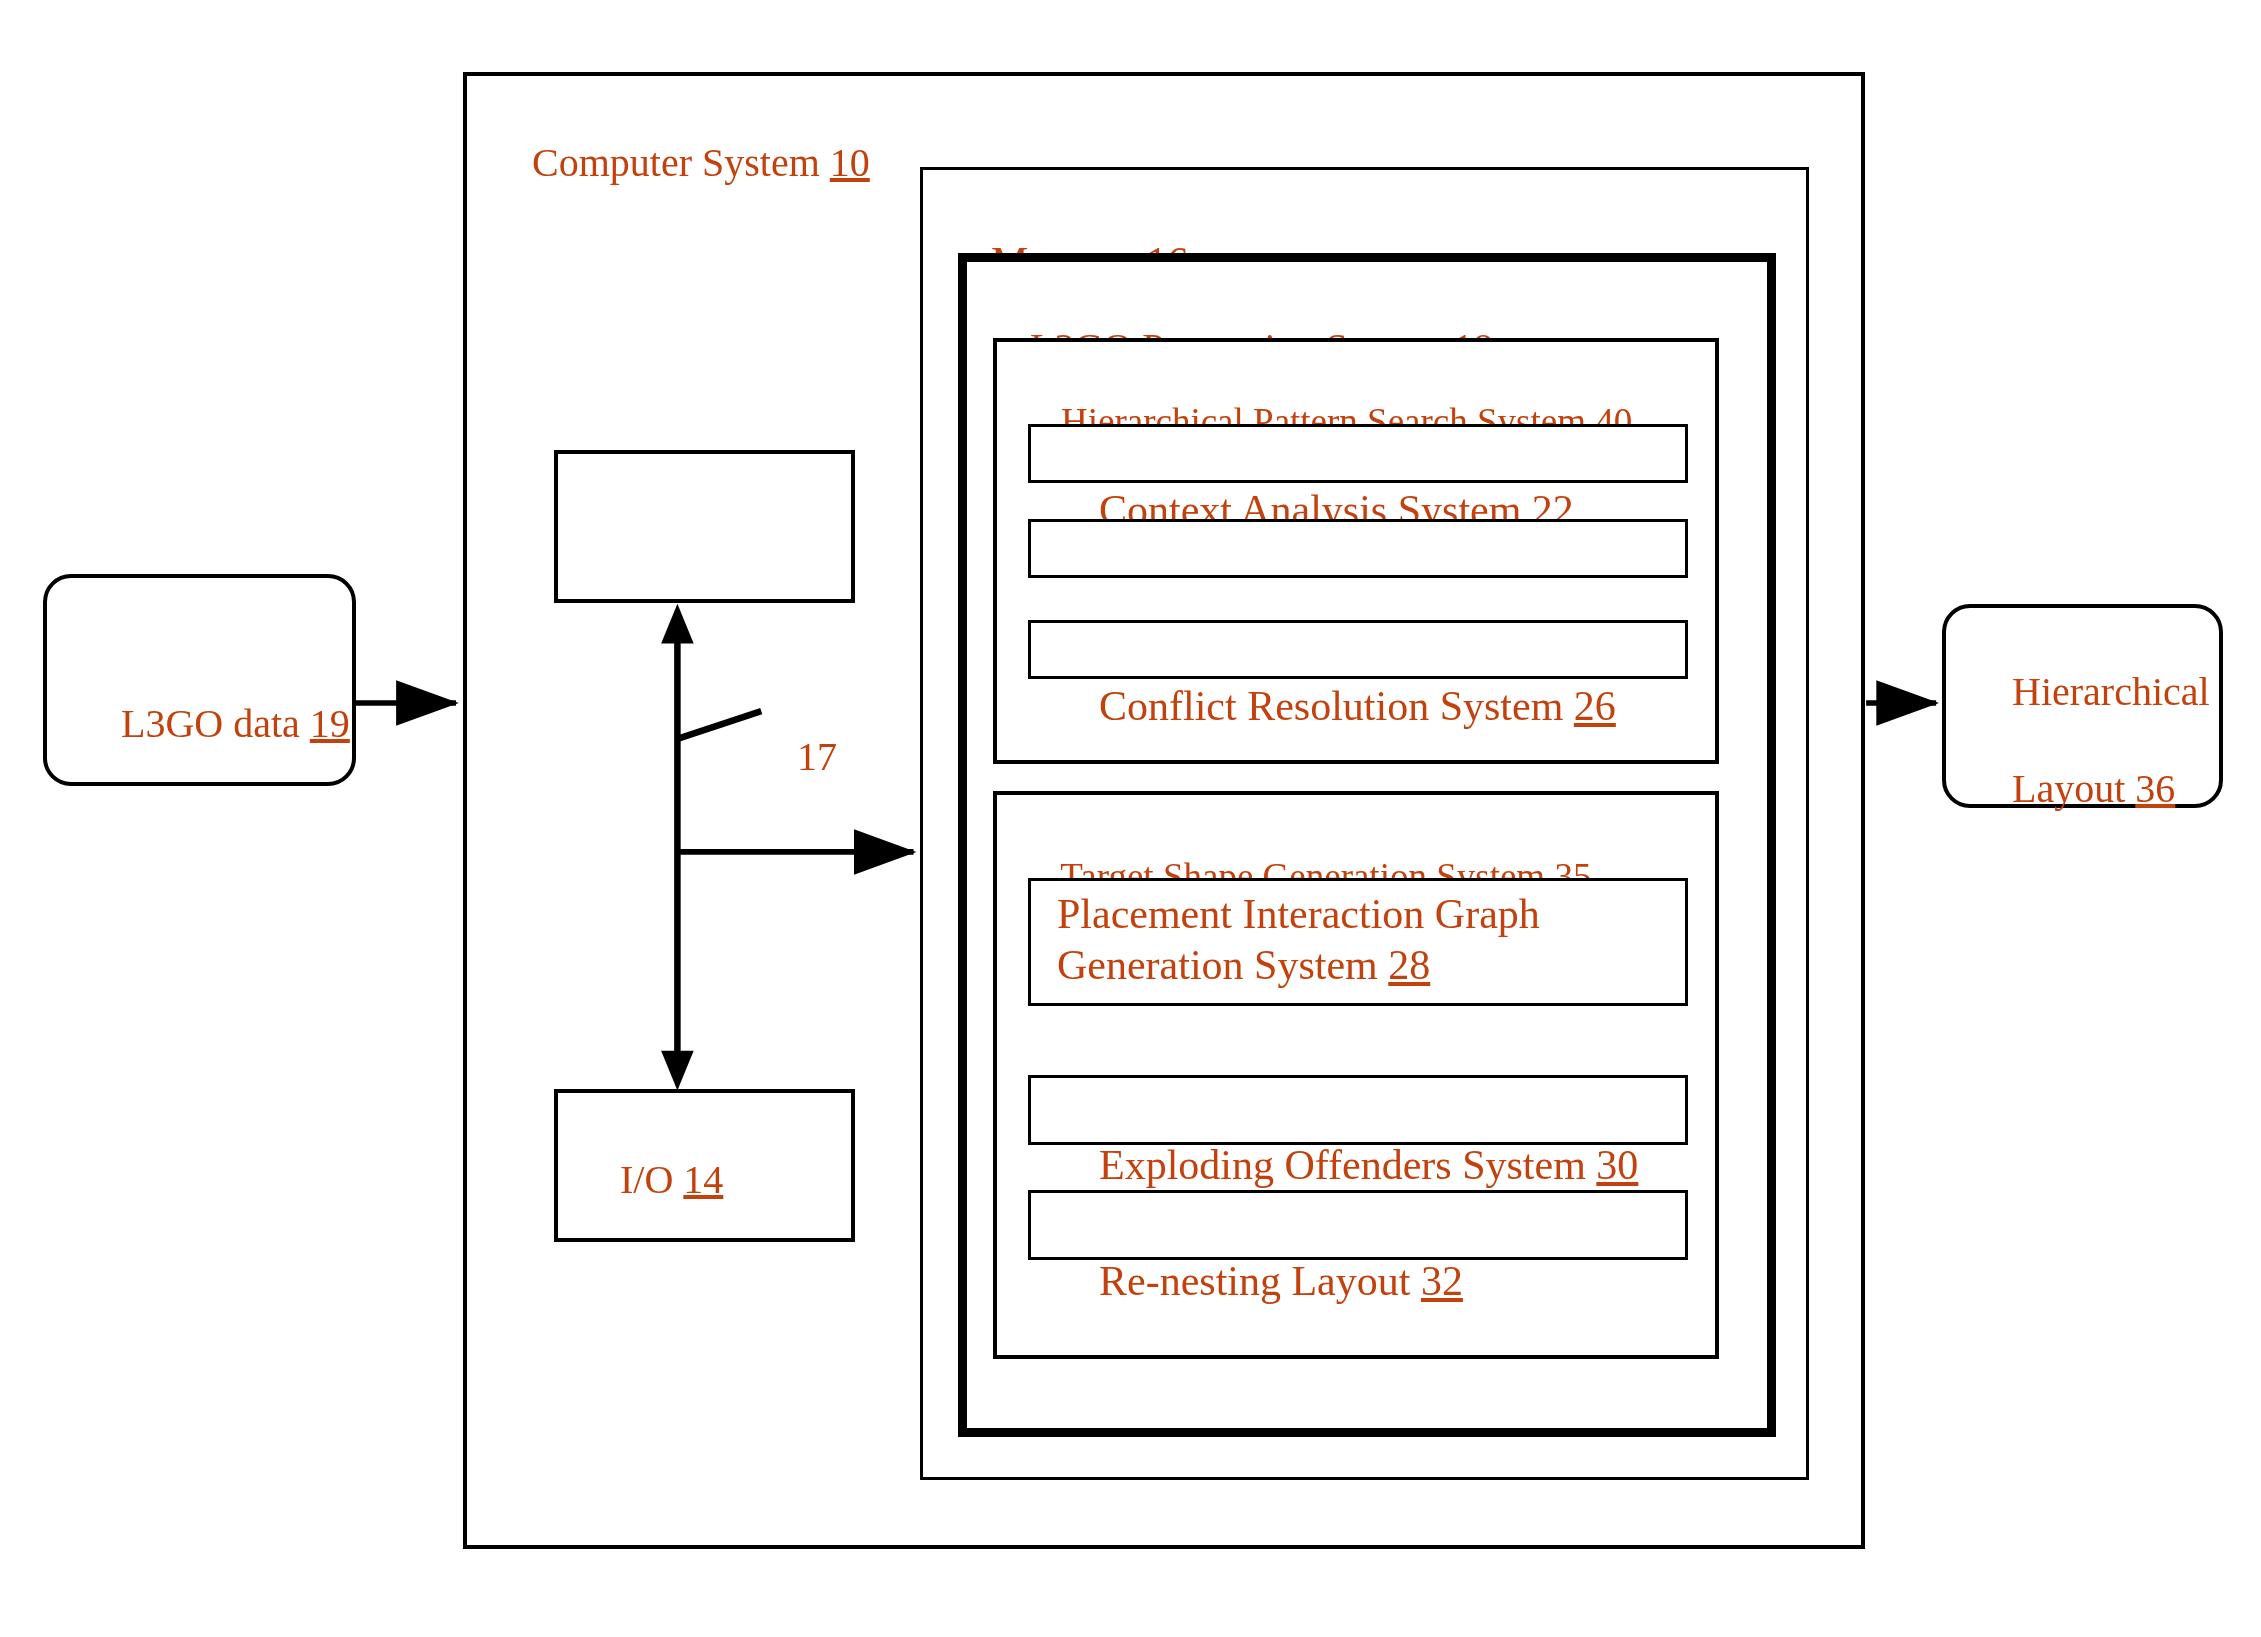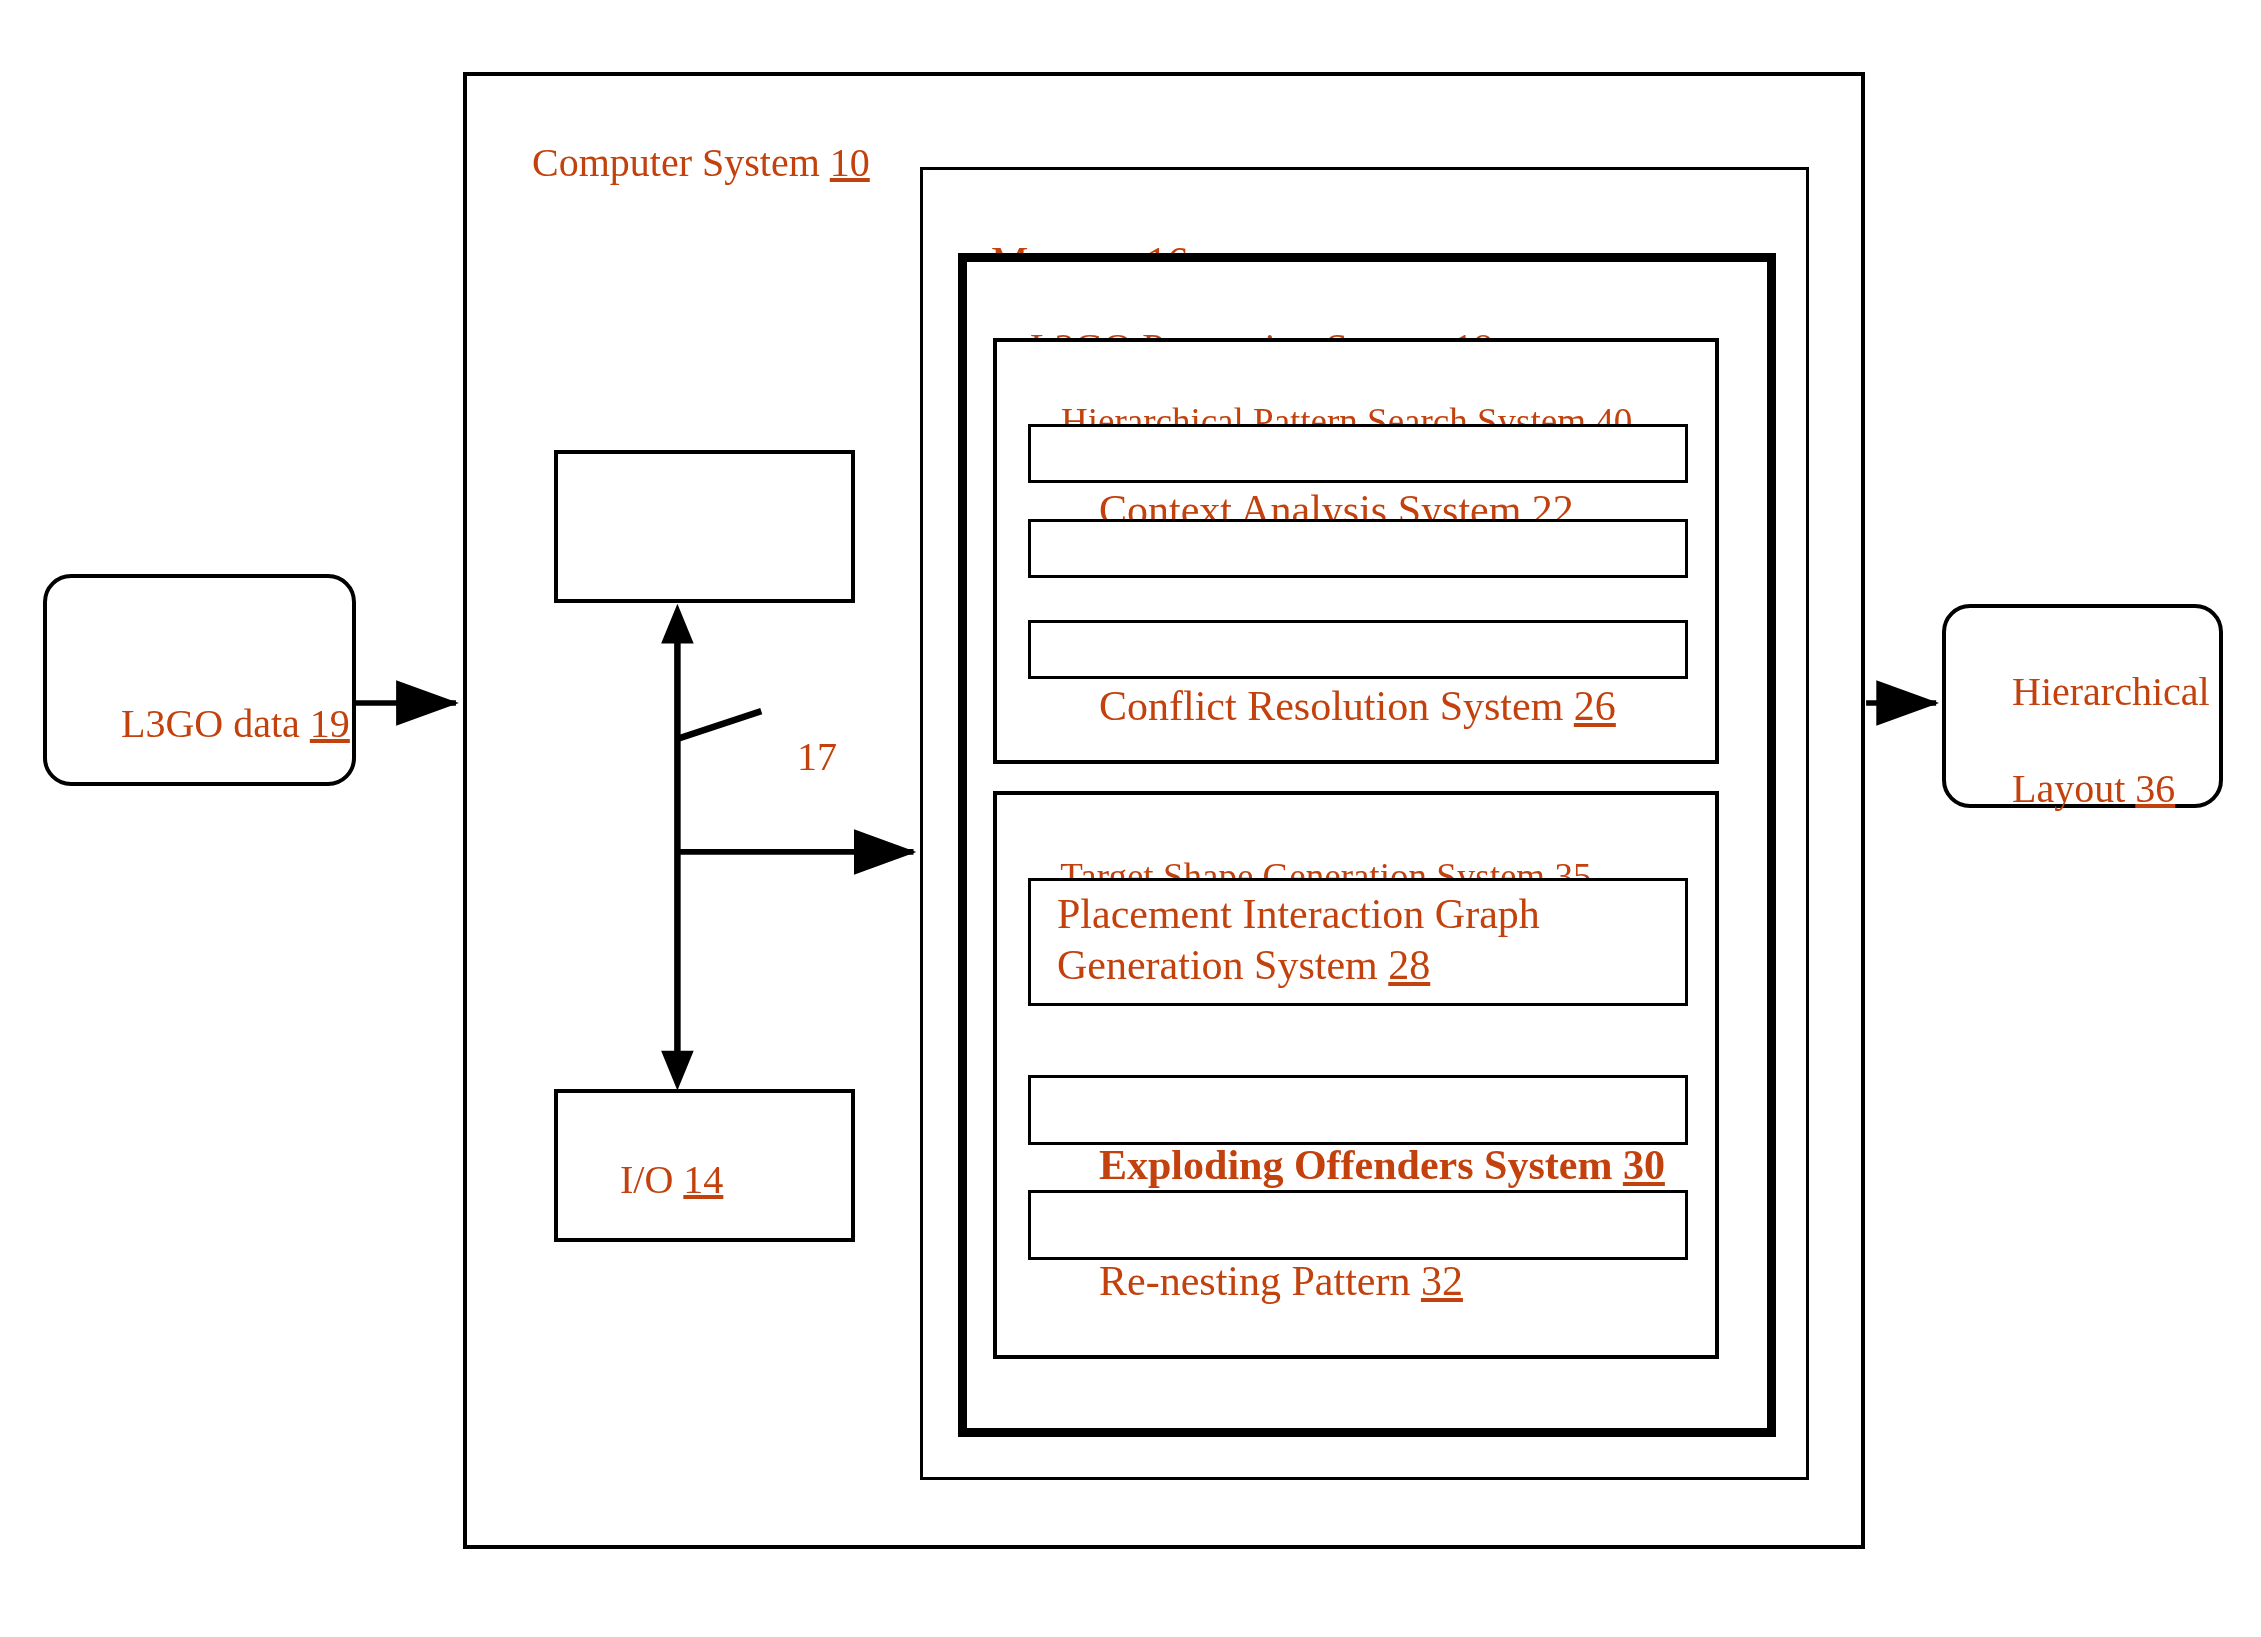--- a/index.html
+++ b/index.html
@@ -129,28 +129,28 @@
   </div>
 
   <div class="box bw-thin" style="left:1028px; top:878px; width:660px; height:128px;">
   </div>
   <div class="label fs-md wrap" style="left:1057px; top:889px; width:570px;">
     <span>Placement Interaction Graph Generation System</span><span> </span><span class="num">28</span>
   </div>
 
   <div class="box bw-thin" style="left:1028px; top:1075px; width:660px; height:70px;">
   </div>
-  <div class="label fs-md" style="left:1057px; top:1089px;font-weight:bold;">
+  <div class="label fs-md" style="left:1057px; top:1089px;">
     <span>Exploding Offenders System</span><span> </span><span class="num">30</span>
   </div>
 
   <div class="box bw-thin" style="left:1028px; top:1190px; width:660px; height:70px;">
   </div>
   <div class="label fs-md" style="left:1057px; top:1205px;">
-    <span>Re-nesting Pattern</span><span> </span><span class="num">32</span>
+    <span>Re-nesting Layout</span><span> </span><span class="num">32</span>
   </div>
 
   <div class="box bw-med rounded" style="left:1942px; top:604px; width:281px; height:204px;">
   </div>
   <div class="label fs-xl" style="left:1972px; top:619px; width:244px;">
     <span>Hierarchical</span><br>
     <span>Layout</span><span> </span><span class="num">36</span>
   </div>
 
   <svg id="connectors" viewBox="0 0 2777 2011" xmlns="http://www.w3.org/2000/svg">

